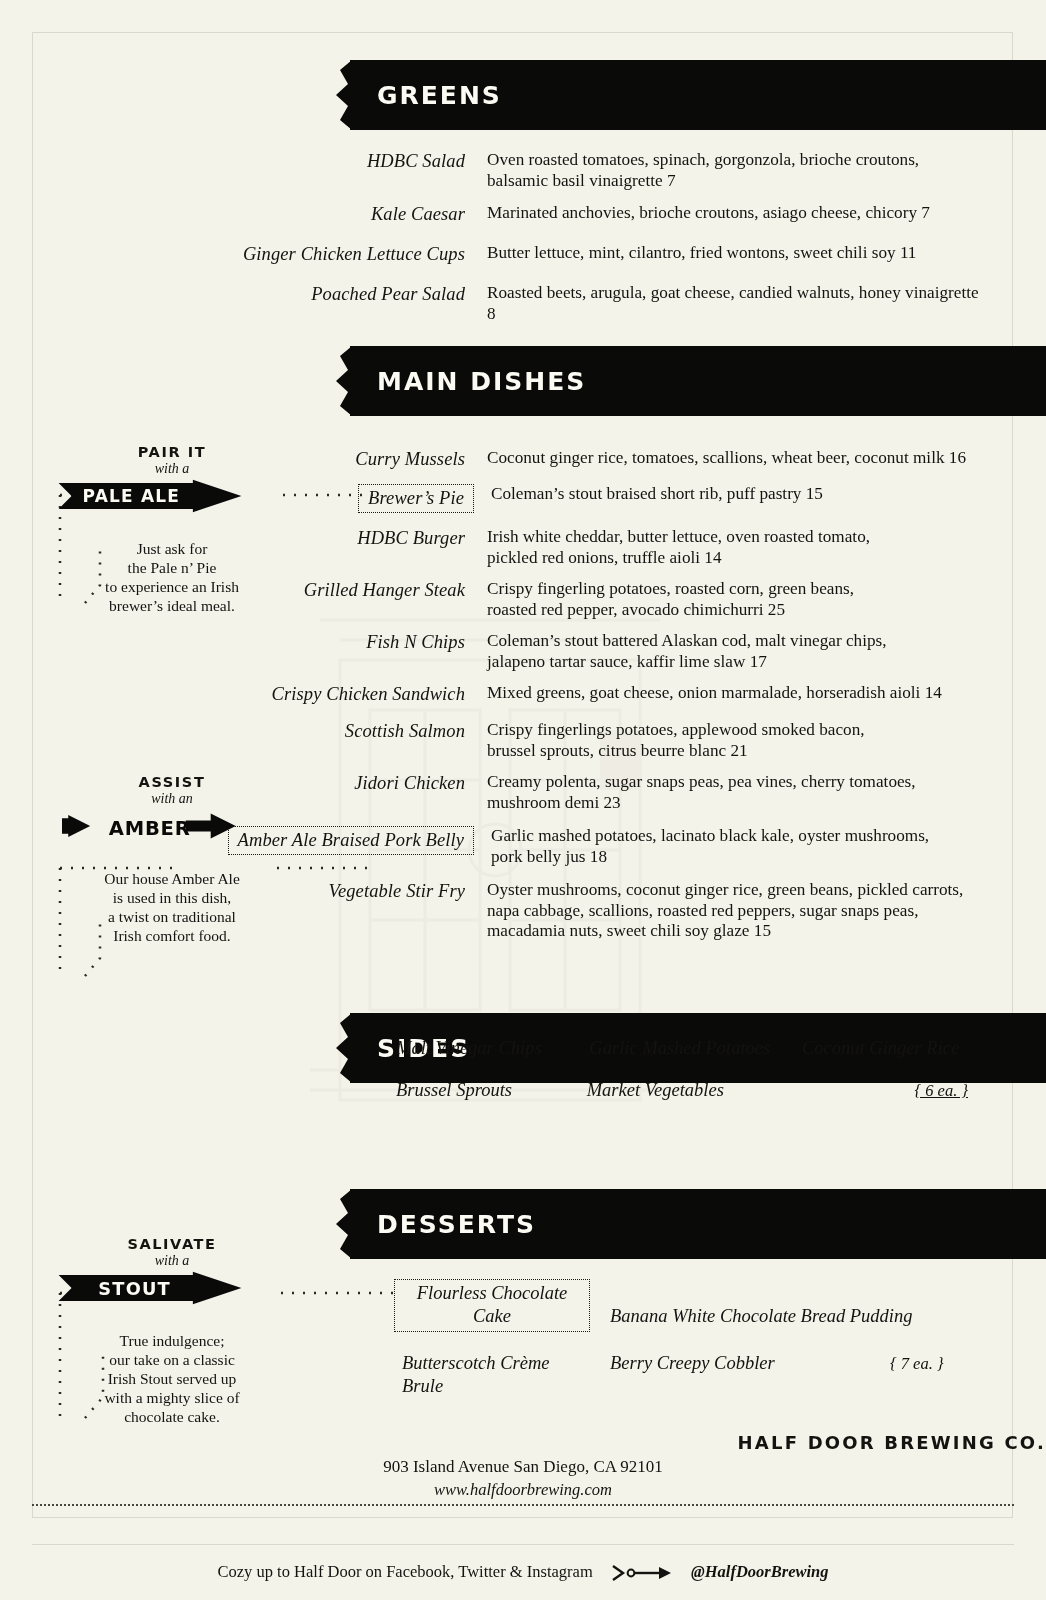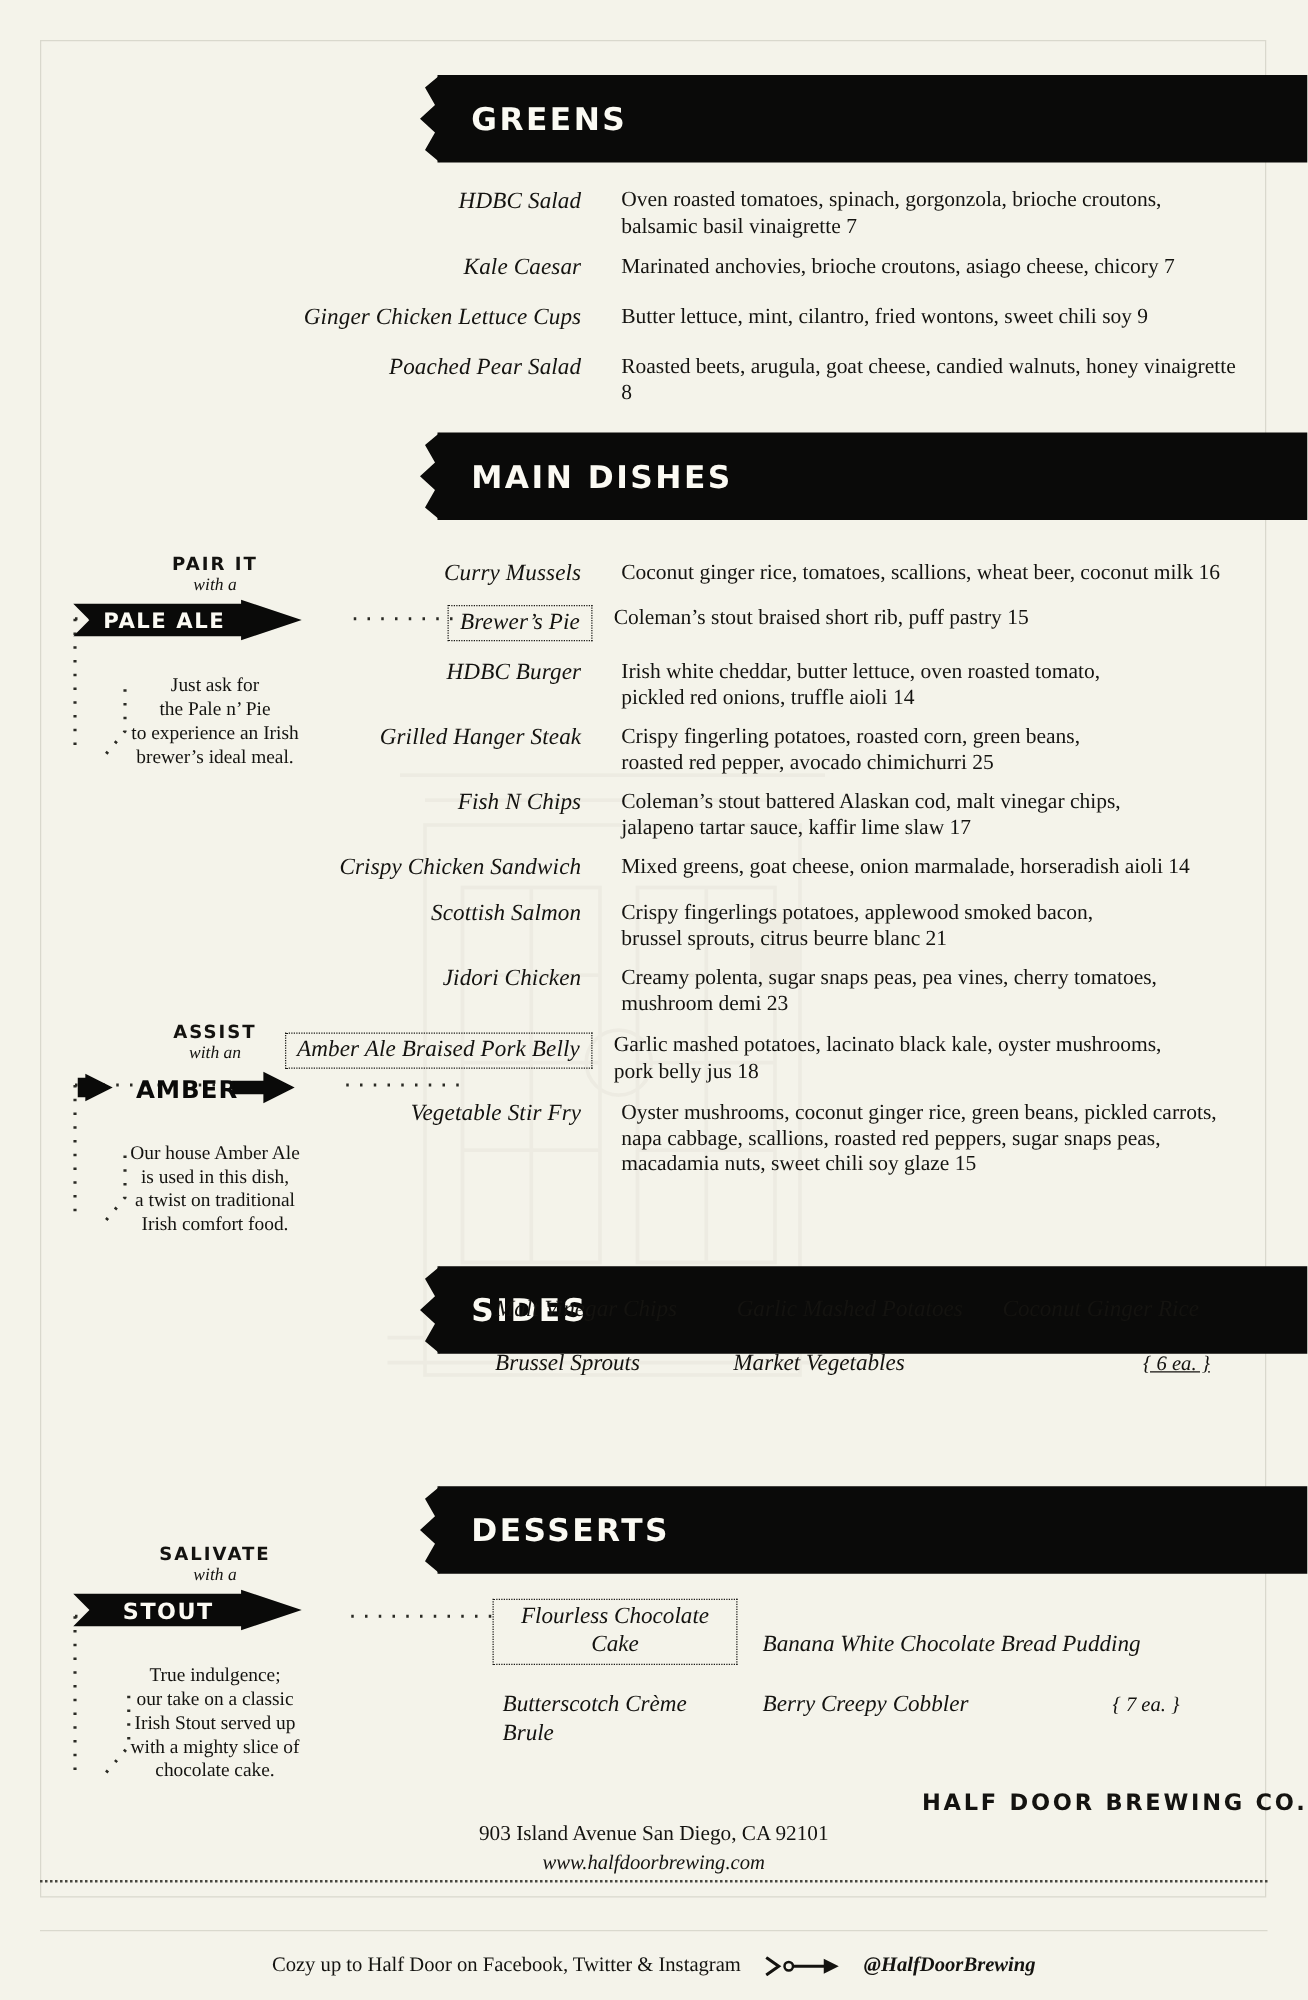--- a/index.html
+++ b/index.html
@@ -59,21 +59,21 @@
     flex:0 0 465px;
     letter-spacing:.1px;
   }
   .dish-name .boxed{
     display:inline-block;
     border:1.6px dotted #1a1a17;
     padding:2px 9px 3px 9px;
     margin-right:-9px;
   }
   .dish-desc{
-    margin-left:32px;
+    margin-left:22px;
     font-size:17.2px;
     line-height:20.5px;
     max-width:500px;
   }
 
   
   .callout{position:absolute;width:300px;left:22px;text-align:center;}
   .callout .kicker{
     font-family:"DejaVu Sans","Liberation Sans",sans-serif;
     font-size:14.5px;font-weight:bold;letter-spacing:1.6px;
@@ -162,21 +162,21 @@
   </div>
   <div class="row" style="margin-bottom:18px;">
     <div class="dish-name">Kale Caesar</div>
     <div class="dish-desc">
       <div>Marinated anchovies, brioche croutons, asiago cheese, chicory  7</div>
     </div>
   </div>
   <div class="row" style="margin-bottom:18px;">
     <div class="dish-name">Ginger Chicken Lettuce Cups</div>
     <div class="dish-desc">
-      <div>Butter lettuce, mint, cilantro, fried wontons, sweet chili soy  9</div>
+      <div>Butter lettuce, mint, cilantro, fried wontons, sweet chili soy  11</div>
     </div>
   </div>
   <div class="row">
     <div class="dish-name">Poached Pear Salad</div>
     <div class="dish-desc">
       <div>Roasted beets, arugula, goat cheese, candied walnuts, honey vinaigrette  8</div>
     </div>
   </div>
 </div>
 
@@ -280,21 +280,21 @@
     <div>brewer’s ideal meal.</div>
   </div>
 </div>
 
 <svg class="connector" style="left:55px;top:858px;width:320px;height:130px;">
   <path d="M5,10 H120" stroke="#2a2a24" stroke-width="2.5" stroke-dasharray="2 9" fill="none"></path>
   <path d="M222,10 H318" stroke="#2a2a24" stroke-width="2.5" stroke-dasharray="2 9" fill="none"></path>
   <path d="M5,10 V120" stroke="#2a2a24" stroke-width="2.5" stroke-dasharray="2 9" fill="none"></path>
   <path d="M30,118 L45,100 V62" stroke="#2a2a24" stroke-width="2.5" stroke-dasharray="2 9" fill="none"></path>
 </svg>
-<div class="callout" style="top:818px;">
+<div class="callout" style="top:774px;">
   <div class="kicker">ASSIST</div>
   <div class="withline">with an</div>
   <div class="arrow-wrap">
     <svg viewBox="0 0 230 40" style="position:absolute;left:40px;top:0;width:180px;height:34px;">
       <path d="M8,6 L36,20 L8,34 Z M0,10 L8,10 L8,30 L0,30 Z" fill="#0a0a09"></path>
       <path d="M222,20 L190,4 L190,13 L158,13 L158,27 L190,27 L190,36 Z" fill="#0a0a09"></path>
       <text x="112" y="31" fill="#0a0a09" font-family="DejaVu Sans, Liberation Sans, sans-serif" font-size="25" font-weight="bold" letter-spacing="1" text-anchor="middle">AMBER</text>
     </svg>
   </div>
   <div class="note">

